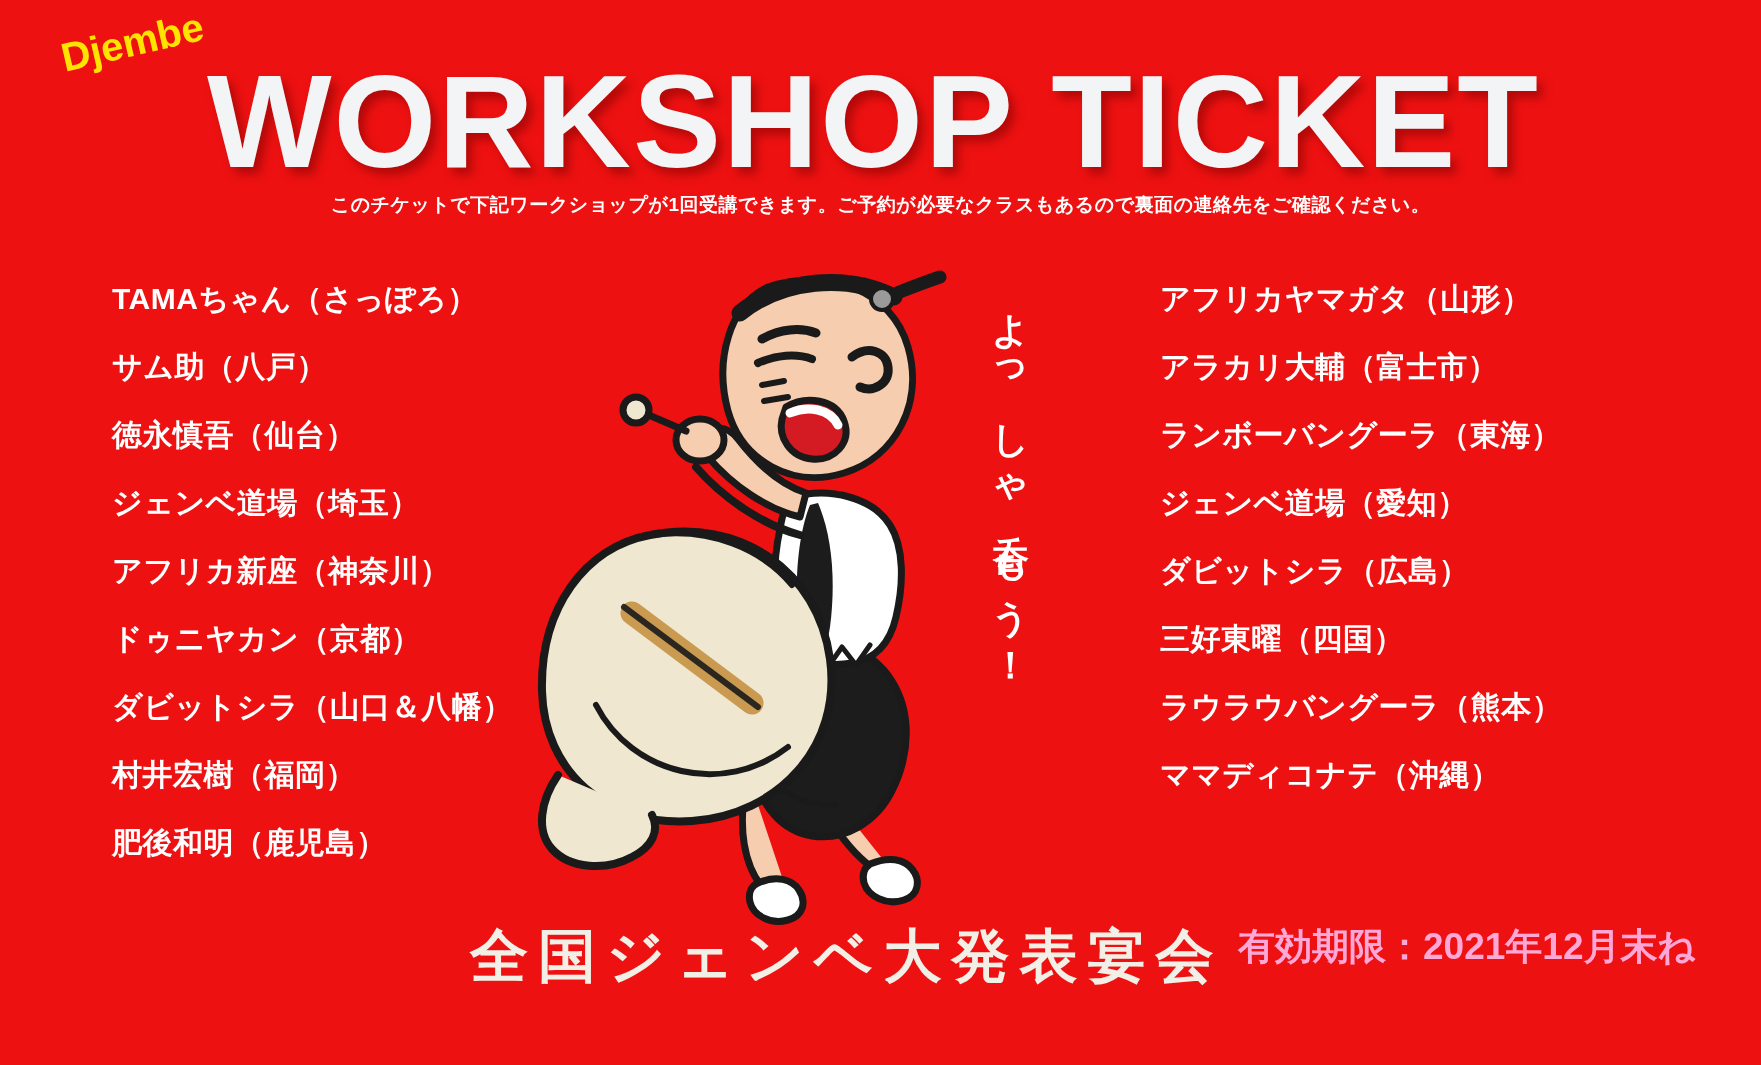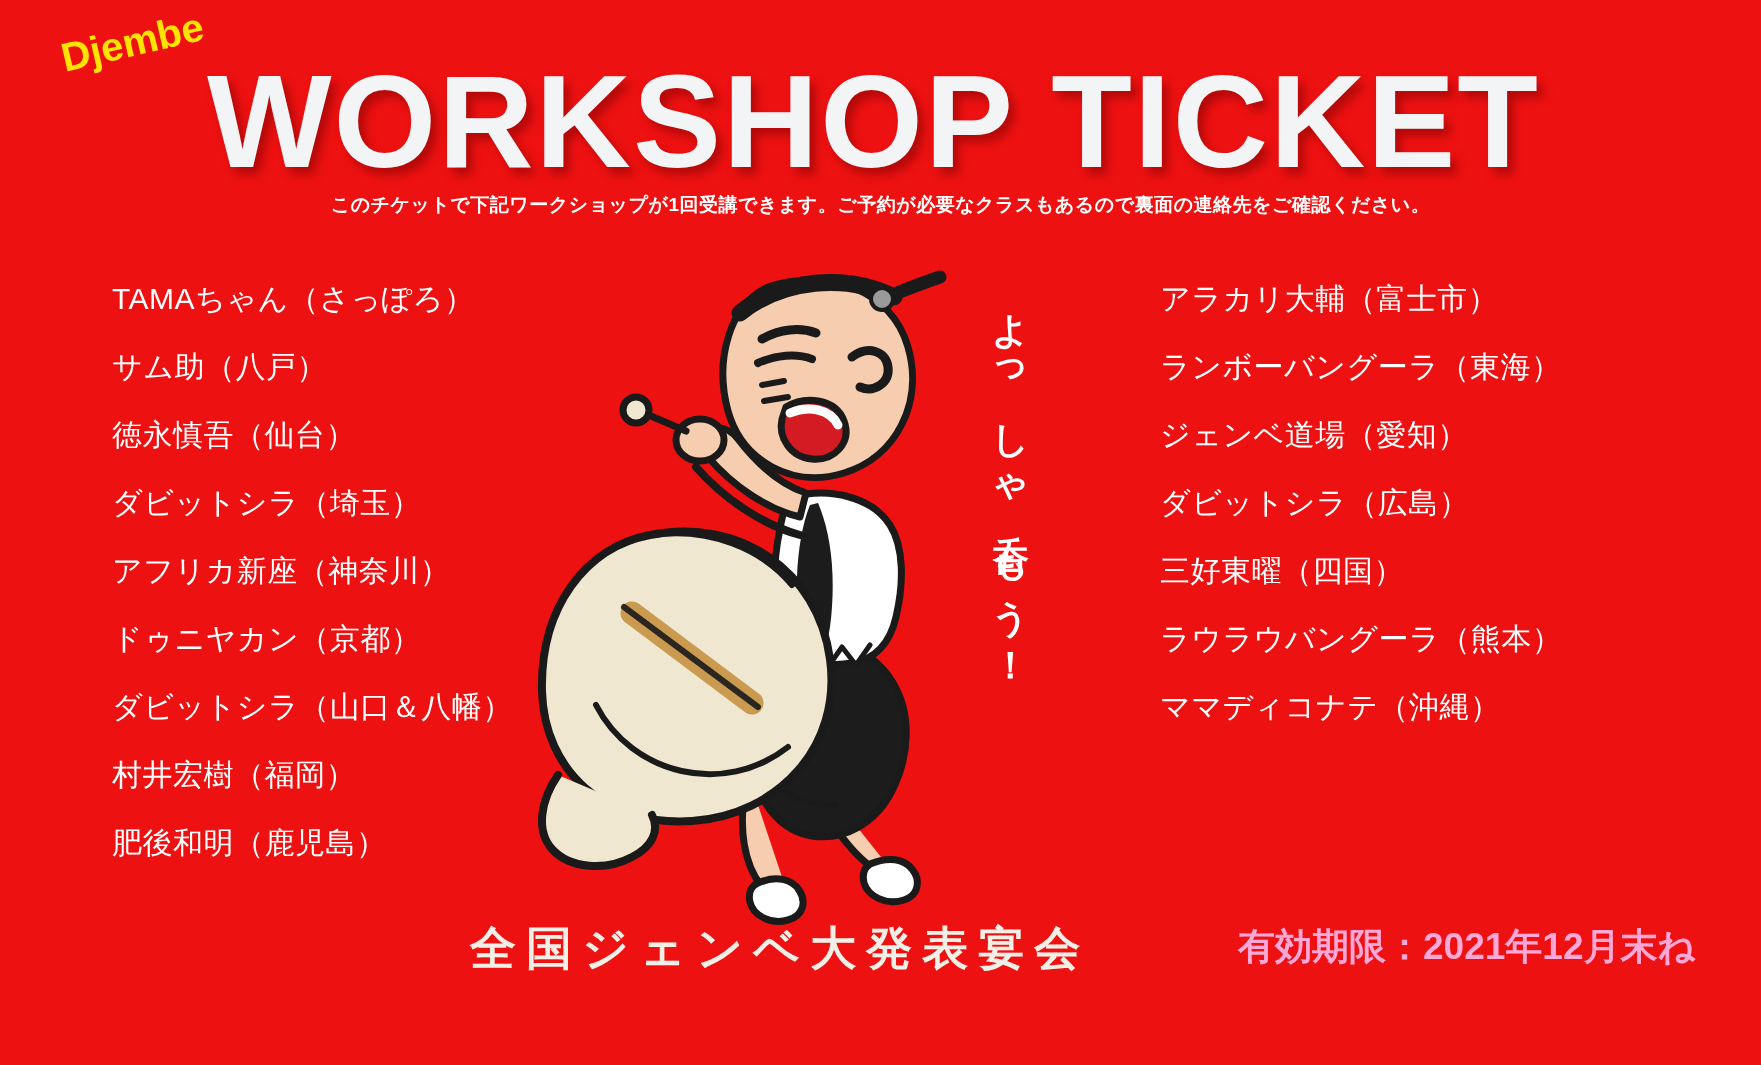--- a/index.html
+++ b/index.html
@@ -64,21 +64,21 @@
   .list-col {
     position: absolute;
     top: 284px;
     z-index: 5;
   }
   #list-left  { left: 112px; }
   #list-right { left: 1160px; }
   .list-item {
     color: #ffffff;
     font-size: 30px;
-    font-weight: normal;
+    font-weight: bold;
     line-height: 1.0;
     white-space: nowrap;
     margin-bottom: 38px;
     letter-spacing: 0.5px;
   }
 
   
   #vertical-shout {
     position: absolute;
     left: 985px;
@@ -91,21 +91,21 @@
     letter-spacing: 12px;
     z-index: 6;
   }
 
   
   #event-name {
     position: absolute;
     left: 470px;
     top: 918px;
     color: #f2efe6;
-    font-size: 46px;
+    font-size: 58px;
     font-weight: bold;
     letter-spacing: 10px;
     white-space: nowrap;
     z-index: 6;
   }
   #expiry {
     position: absolute;
     left: 1238px;
     top: 922px;
     color: #ffa8d8;
@@ -133,29 +133,30 @@
 <div id="poster">
 
   <div id="djembe-badge">Djembe</div>
   <div id="main-title">WORKSHOP TICKET</div>
   <div id="subtitle">このチケットで下記ワークショップが1回受講できます。ご予約が必要なクラスもあるので裏面の連絡先をご確認ください。</div>
 
   <div class="list-col" id="list-left">
     <div class="list-item">TAMAちゃん（さっぽろ）</div>
     <div class="list-item">サム助（八戸）</div>
     <div class="list-item">徳永慎吾（仙台）</div>
-    <div class="list-item">ダビットシラ（埼玉）</div>
+    <div class="list-item">ジェンベ道場（埼玉）</div>
     <div class="list-item">アフリカ新座（神奈川）</div>
     <div class="list-item">ドゥニヤカン（京都）</div>
     <div class="list-item">ダビットシラ（山口＆八幡）</div>
     <div class="list-item">村井宏樹（福岡）</div>
     <div class="list-item">肥後和明（鹿児島）</div>
   </div>
 
   <div class="list-col" id="list-right">
+    <div class="list-item">アフリカヤマガタ（山形）</div>
     <div class="list-item">アラカリ大輔（富士市）</div>
     <div class="list-item">ランボーバングーラ（東海）</div>
     <div class="list-item">ジェンベ道場（愛知）</div>
     <div class="list-item">ダビットシラ（広島）</div>
     <div class="list-item">三好東曜（四国）</div>
     <div class="list-item">ラウラウバングーラ（熊本）</div>
     <div class="list-item">ママディコナテ（沖縄）</div>
   </div>
 
   <div id="vertical-shout">よっしゃ呑もう！</div>

